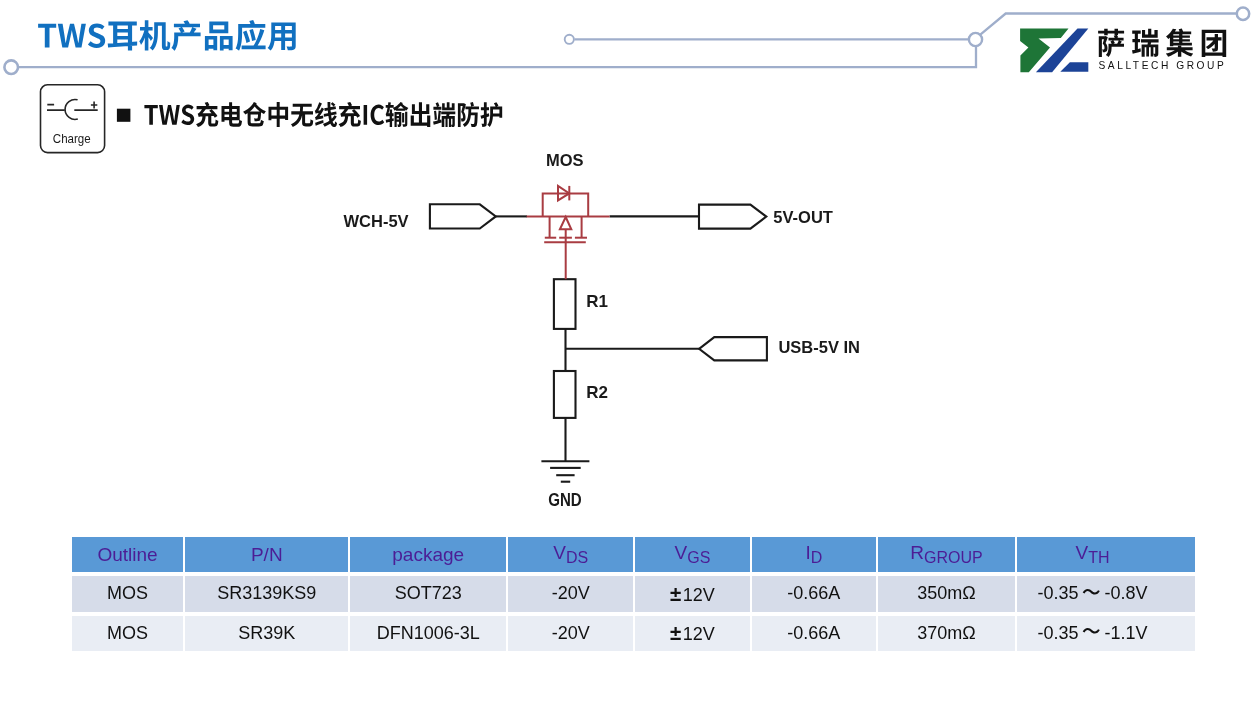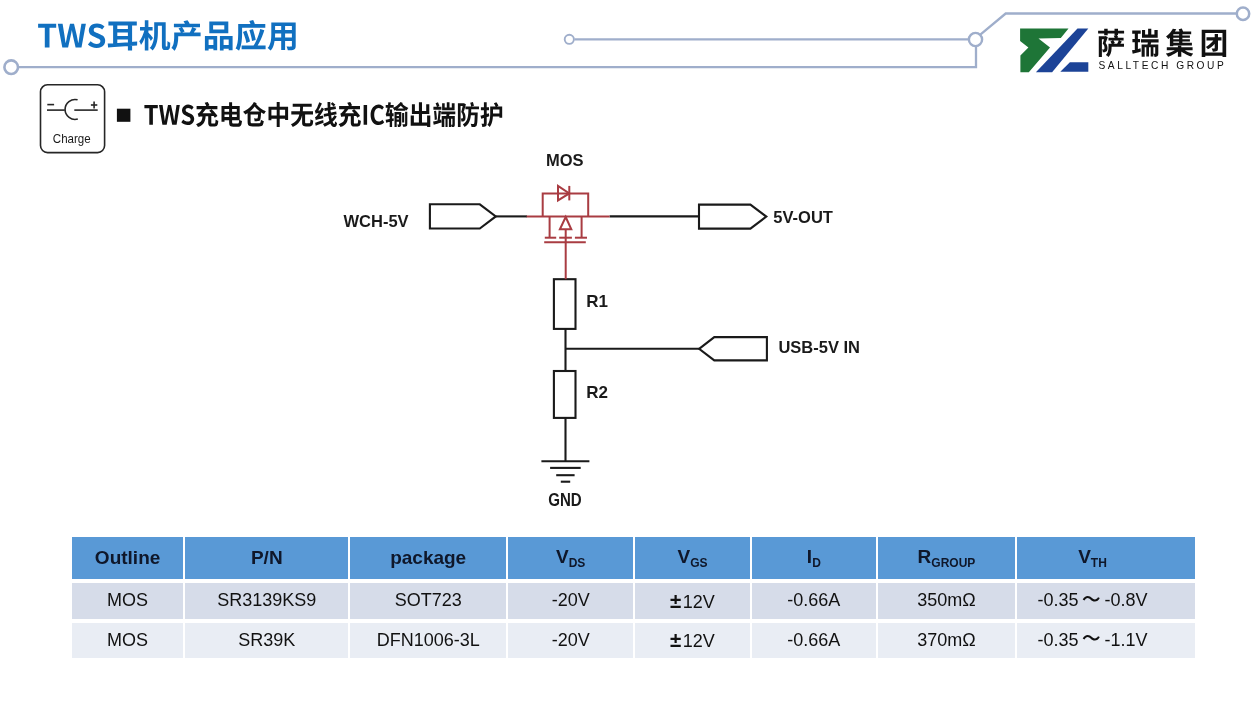--- a/index.html
+++ b/index.html
@@ -1,25 +1,25 @@
 <!DOCTYPE html>
 <html><head><meta charset="utf-8">
 <style>
 * { margin:0; padding:0; box-sizing:border-box; }
 html,body { width:1255px; height:704px; background:#fff; font-family:"Liberation Sans",sans-serif; }
-#page { position:relative; width:1255px; height:704px; overflow:hidden; }
+#page { position:relative; width:1255px; height:704px; overflow:hidden;border-radius:16px; }
 svg.bg { position:absolute; left:0; top:0; }
 table { position:absolute; left:72px; top:537px; width:1123px; border-collapse:separate; border-spacing:0; table-layout:fixed; }
 td { text-align:center; vertical-align:middle; border-right:1.2px solid #fff; border-left:1.2px solid #fff; }
 td:first-child { border-left:none; }
 td:last-child { border-right:none; padding-right:27px; }
-tr.h td { background:#5999D6; color:#0f172a; font-weight:bold; font-size:19px; height:46px; border-bottom:4.4px solid #fff; }
+tr.h td { background:#5999D6; color:#4c1d95; font-weight:normal; font-size:19px; height:39px; border-bottom:4.4px solid #fff; }
 tr.r1 td { background:#D6DCE9; font-size:18px; color:#111; height:39.7px; border-bottom:4.8px solid #fff; }
 tr.r2 td { background:#E9EDF4; font-size:18px; color:#111; height:35.4px; }
-.sb { font-size:12px; vertical-align:-3.5px; letter-spacing:0; }
+.sb { font-size:16px; vertical-align:-3.5px; letter-spacing:0; }
 .pm { font-weight:bold; font-size:20.5px; margin-right:1.5px; }
 </style></head>
 <body>
 <div id="page">
 <svg class="bg" width="1255" height="704" viewBox="0 0 1255 704">
 <g fill="none" stroke="#9FAECB" stroke-width="2.3">
 <polyline points="17.8,67.2 976,67.2 976,46.4"></polyline>
 <line x1="574.5" y1="39.3" x2="969" y2="39.3"></line>
 <polyline points="980.3,34.7 1005.7,13.5 1236.4,13.5"></polyline>
 </g>

